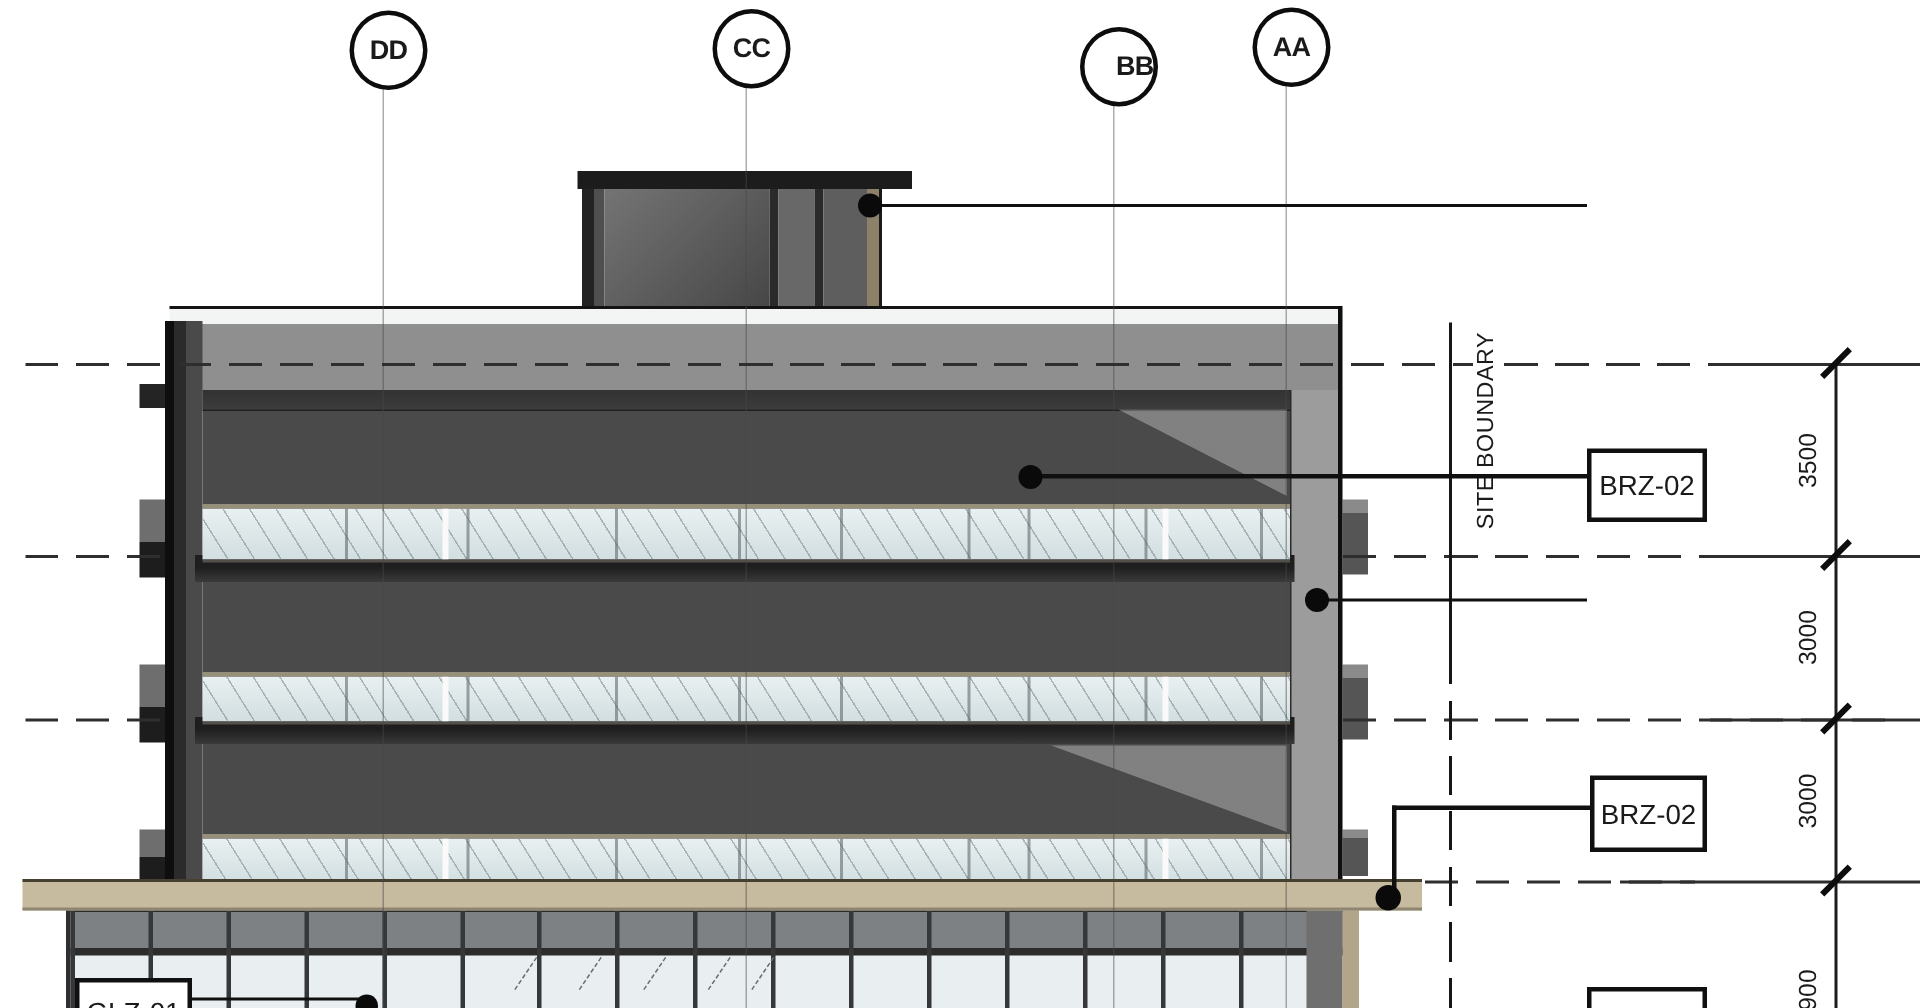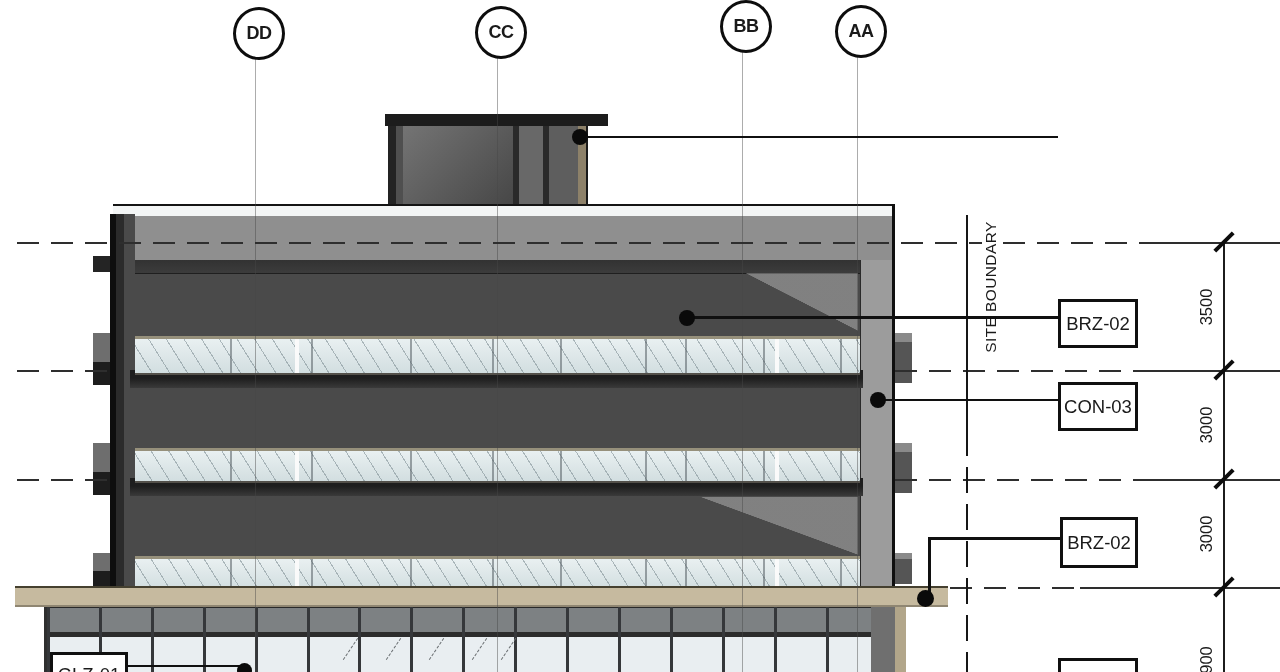--- a/index.html
+++ b/index.html
@@ -384,21 +384,21 @@
   <div class="gridline" style="left:255px;"></div>
   <div class="gridline" style="left:497px;"></div>
   <div class="gridline" style="left:742px;"></div>
   <div class="gridline" style="left:857px;"></div>
   <div class="bubble" style="left:233px;top:7px;">
       <span>DD</span>
     </div>
   <div class="bubble" style="left:475px;top:6px;">
       <span>CC</span>
     </div>
-  <div class="bubble" style="left:720px;top:0;">
+  <div class="bubble" style="left:720px;top:18px;justify-content:flex-end;">
       <span>BB</span>
     </div>
   <div class="bubble" style="left:835px;top:5px;">
       <span>AA</span>
     </div>
 
   <div class="lvl" style="left:17px;top:242px;width:1241px;"></div>
   <div class="lvl-solid" style="left:1140px;top:242px;width:140px;"></div>
   <div class="lvl" style="left:17px;top:370px;width:93px;"></div>
   <div class="lvl" style="left:895px;top:370px;width:363px;"></div>
@@ -427,23 +427,20 @@
   <div class="dot" style="left:572px;top:129px;width:16px;height:16px;"></div>
 
   <div class="leader" style="left:687px;top:316px;width:371px;height:3px;"></div>
   <div class="dot" style="left:679px;top:310px;width:16px;height:16px;"></div>
   <div class="tag" style="left:1058px;top:299px;width:74px;height:43px;">
       <span>BRZ-02</span>
     </div>
 
   <div class="leader" style="left:878px;top:399px;width:180px;height:2px;"></div>
   <div class="dot" style="left:870px;top:392px;width:16px;height:16px;"></div>
-  <div class="tag" style="left:1058px;top:382px;width:74px;height:43px;">
-      <span>CON-03</span>
-    </div>
 
   <div class="leader" style="left:928px;top:537px;width:132px;height:3px;"></div>
   <div class="leader" style="left:928px;top:537px;width:3px;height:58px;"></div>
   <div class="dot" style="left:917px;top:590px;width:17px;height:17px;"></div>
   <div class="tag" style="left:1060px;top:517px;width:72px;height:45px;">
       <span>BRZ-02</span>
     </div>
 
   <div class="tag" style="left:1058px;top:658px;width:74px;height:40px;">
       <span></span>

